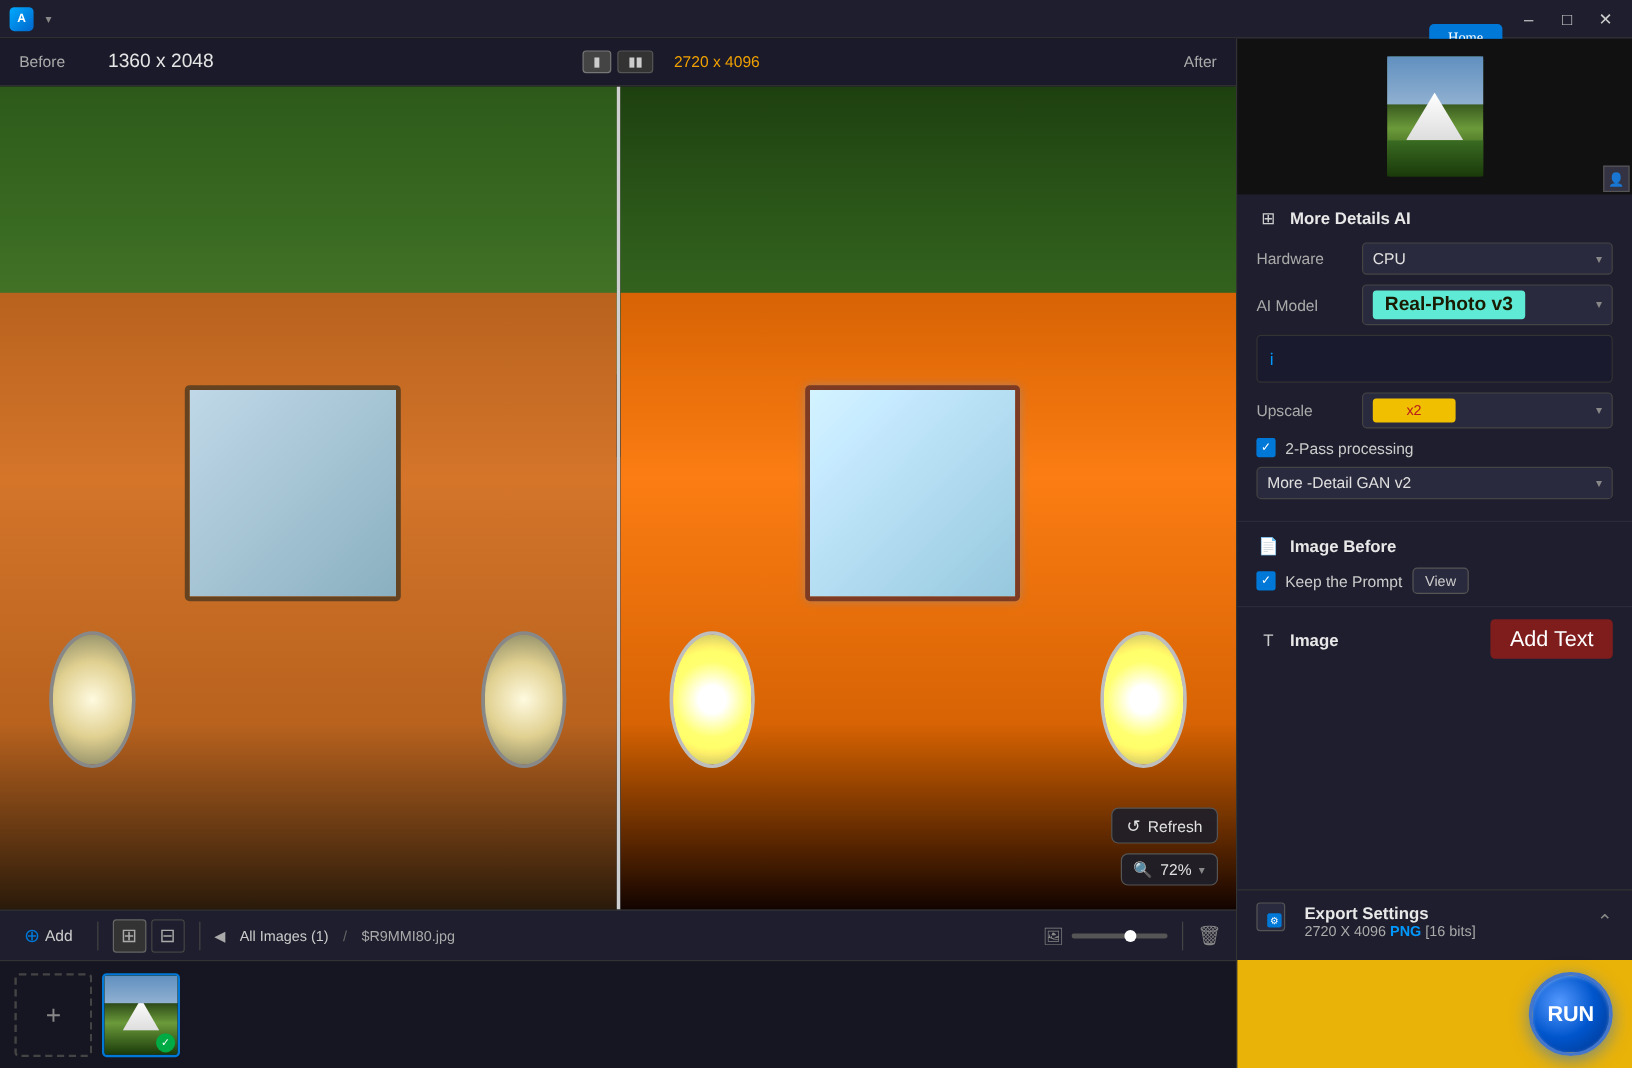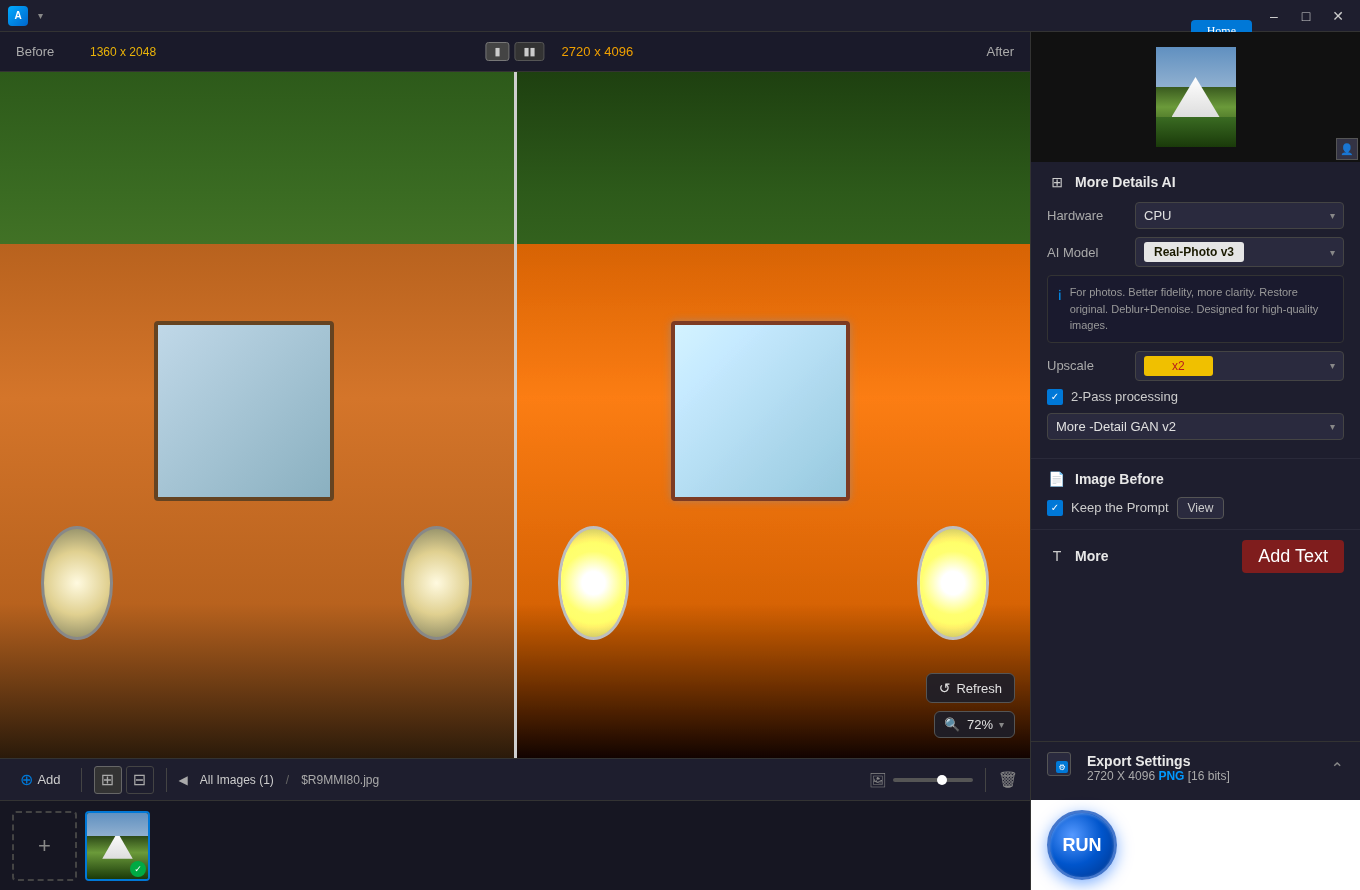--- a/index.html
+++ b/index.html
@@ -105,22 +105,22 @@
       flex-shrink: 0;
       position: relative;
     }
     .before-label {
       color: #aaa;
       font-size: 13px;
       position: absolute;
       left: 16px;
     }
     .dim-label {
-      color: #eab308;
-      font-size: 12px;
+      color: #e5e5e5;
+      font-size: 16px;
       position: absolute;
       left: 80px;
       text-align: right;
     }
     .after-resolution {
       color: #f0a000;
       font-size: 13px;
       position: absolute;
       left: 50%;
       transform: translateX(-50%);
@@ -402,23 +402,23 @@
     }
     .dropdown-chevron { color: #888; font-size: 10px; }
 
     .ai-model-row {
       display: flex;
       align-items: center;
       margin-bottom: 8px;
       gap: 8px;
     }
     .model-badge {
-      background: #e5e5e5;
+      background: #5eead4;
       color: #1a1a00;
-      font-size: 12px;
+      font-size: 16px;
       font-weight: 600;
       padding: 3px 10px;
       border-radius: 3px;
     }
     .model-dropdown-chevron {
       color: #888;
       font-size: 10px;
       margin-left: auto;
     }
     .ai-model-container {
@@ -568,23 +568,23 @@
       gap: 8px;
     }
     .export-title { font-size: 14px; color: #e8e8e8; font-weight: 600; }
     .export-sub { font-size: 12px; color: #aaa; }
     .export-format { color: #0099ff; font-weight: 600; }
     .export-collapse-btn { color: #888; cursor: pointer; }
 
     
     .run-btn-container {
       display: flex;
-      justify-content: flex-start;
+      justify-content: flex-end;
       padding: 10px 16px;
-      background: #ffffff;
+      background: #eab308;
     }
     .run-btn {
       width: 70px;
       height: 70px;
       background: radial-gradient(circle at 35% 35%, #5599ff, #0055cc, #003388);
       border: 3px solid #4477cc;
       border-radius: 50%;
       color: white;
       font-size: 18px;
       font-weight: 700;
@@ -779,21 +779,20 @@
       <div class="ai-model-row">
         <span class="form-label">AI Model</span>
         <div class="ai-model-container">
           <span class="model-badge">Real-Photo v3</span>
           <span class="model-dropdown-chevron">▾</span>
         </div>
       </div>
 
       <div class="info-box">
         <span class="info-icon">ℹ</span>
-        <span>For photos. Better fidelity, more clarity. Restore original. Deblur+Denoise. Designed for high-quality images.</span>
       </div>
 
       <div class="upscale-row">
         <span class="form-label">Upscale</span>
         <div class="upscale-container">
           <span class="upscale-badge">x2</span>
           <span style="margin-left:auto;color:#888;font-size:10px;">▾</span>
         </div>
       </div>
 
@@ -817,21 +816,21 @@
       </div>
       <div class="keep-prompt-row">
         <div class="cb">✓</div>
         <span class="cb-label">Keep the Prompt</span>
         <button class="view-btn">View</button>
       </div>
     </div>
 
     <div class="text-section">
       <div class="section-icon">T</div>
-      <span class="section-title">More</span>
+      <span class="section-title">Image</span>
       <button class="add-text-btn">Add Text</button>
     </div>
 
     <div style="flex:1;min-height:20px;"></div>
 
     <div class="export-section">
       <div class="export-header">
         <div class="export-left">
           <div style="position:relative;width:32px;height:32px;">
             <div style="width:24px;height:24px;background:#2a2a3e;border:1px solid #555;border-radius:3px;position:relative;">

